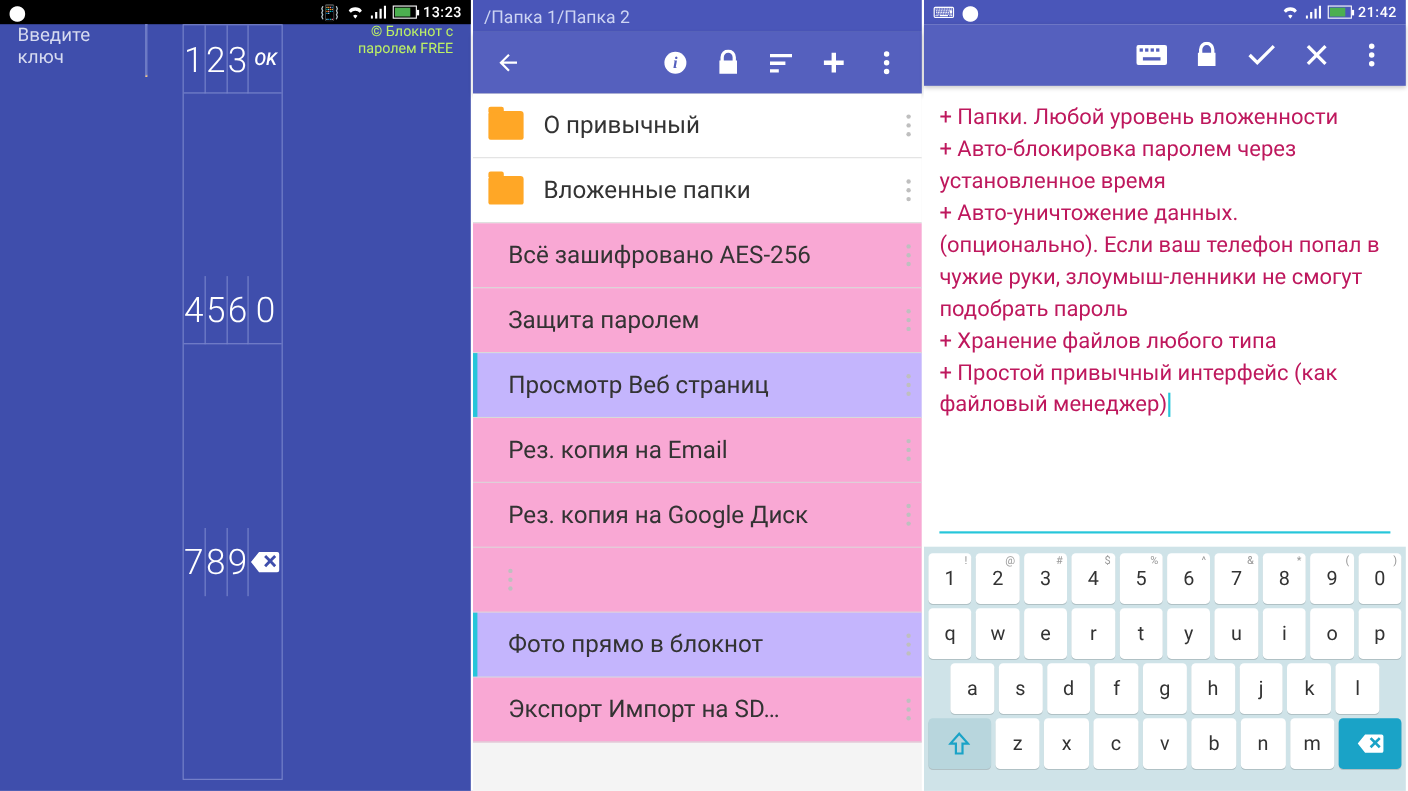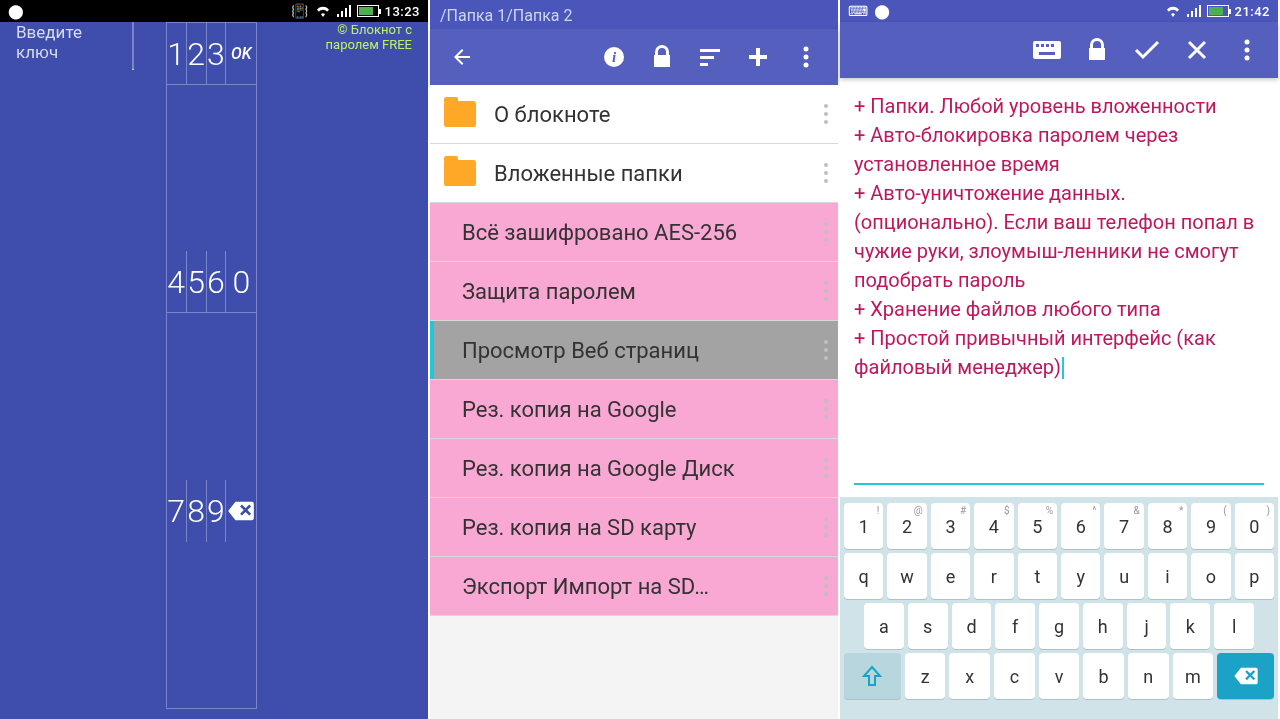--- a/index.html
+++ b/index.html
@@ -79,21 +79,21 @@
   .tb-spacer { flex:1; }
   .p2-list { flex:1; overflow:hidden; }
   .li { display:flex; align-items:center; height:59px; background:#f9a8d4; border-bottom:1px solid #d9d9d9; padding:0 10px 0 14px; position:relative; }
   .li.folder { background:#fff; }
   .li .folder-ico { width:32px; height:26px; background:#ffa726; border-radius:3px 3px 2px 2px; margin-right:18px; position:relative; }
   .li .folder-ico::before { content:''; position:absolute; top:-4px; left:0; width:14px; height:5px; background:#ffa726; border-radius:2px 2px 0 0; }
   .li .txt { flex:1; font-size:22px; color:#333; font-weight:400; overflow:hidden; white-space:nowrap; text-overflow:ellipsis;}
   .li .note-ind { width:18px; }
   .li .more { color:#bbb; font-size:20px; letter-spacing:-2px; display:flex; flex-direction:column; line-height:4px; }
   .li .more span { display:block; width:4px; height:4px; background:#bfbfbf; border-radius:50%; margin:2px 0; }
-  .li.selected { background:#a3a3a3; }
+  .li.selected { background:#c4b5fd; }
   .li.selected::before { content:''; position:absolute; left:0; top:0; bottom:0; width:4px; background:#26c6da; }
 
   
   .p3-tb { background:#5560be; height:56px; display:flex; align-items:center; justify-content:flex-end; color:#fff; padding:0 6px; box-shadow:0 2px 4px rgba(0,0,0,0.2);}
   .p3-tb .tb-btn { width:50px; font-size:24px; }
   .p3-text { flex:1; padding:14px 14px 0; font-size:20px; color:#be185d; line-height:1.45; overflow:hidden; }
   .cursor-line { border-bottom:2px solid #26c6da; margin:8px 14px 12px; }
   .cursor { display:inline-block; width:2px; height:22px; background:#26c6da; vertical-align:text-bottom; margin-left:1px;}
 
   
@@ -201,21 +201,21 @@
       <svg width="6" height="22" viewBox="0 0 6 22">
           <circle cx="3" cy="3" r="2.5" fill="#fff"></circle>
           <circle cx="3" cy="11" r="2.5" fill="#fff"></circle>
           <circle cx="3" cy="19" r="2.5" fill="#fff"></circle>
         </svg>
     </div>
   </div>
   <div class="p2-list" id="p2list">
       <div class="li folder">
         <div class="folder-ico"></div>
-        <div class="txt">О блокноте</div>
+        <div class="txt">О привычный</div>
         <div class="more">
           <span></span>
           <span></span>
           <span></span>
         </div>
       </div>
       <div class="li folder">
         <div class="folder-ico"></div>
         <div class="txt">Вложенные папки</div>
         <div class="more">
@@ -246,39 +246,47 @@
         <div class="note-ind"></div>
         <div class="txt">Просмотр Веб страниц</div>
         <div class="more">
           <span></span>
           <span></span>
           <span></span>
         </div>
       </div>
       <div class="li">
         <div class="note-ind"></div>
-        <div class="txt">Рез. копия на Google</div>
+        <div class="txt">Рез. копия на Email</div>
         <div class="more">
           <span></span>
           <span></span>
           <span></span>
         </div>
       </div>
       <div class="li">
         <div class="note-ind"></div>
         <div class="txt">Рез. копия на Google Диск</div>
         <div class="more">
           <span></span>
           <span></span>
           <span></span>
         </div>
       </div>
       <div class="li">
         <div class="note-ind"></div>
-        <div class="txt">Рез. копия на SD карту</div>
+        <div class="more">
+          <span></span>
+          <span></span>
+          <span></span>
+        </div>
+      </div>
+      <div class="li selected">
+        <div class="note-ind"></div>
+        <div class="txt">Фото прямо в блокнот</div>
         <div class="more">
           <span></span>
           <span></span>
           <span></span>
         </div>
       </div>
       <div class="li">
         <div class="note-ind"></div>
         <div class="txt">Экспорт Импорт на SD…</div>
         <div class="more">

